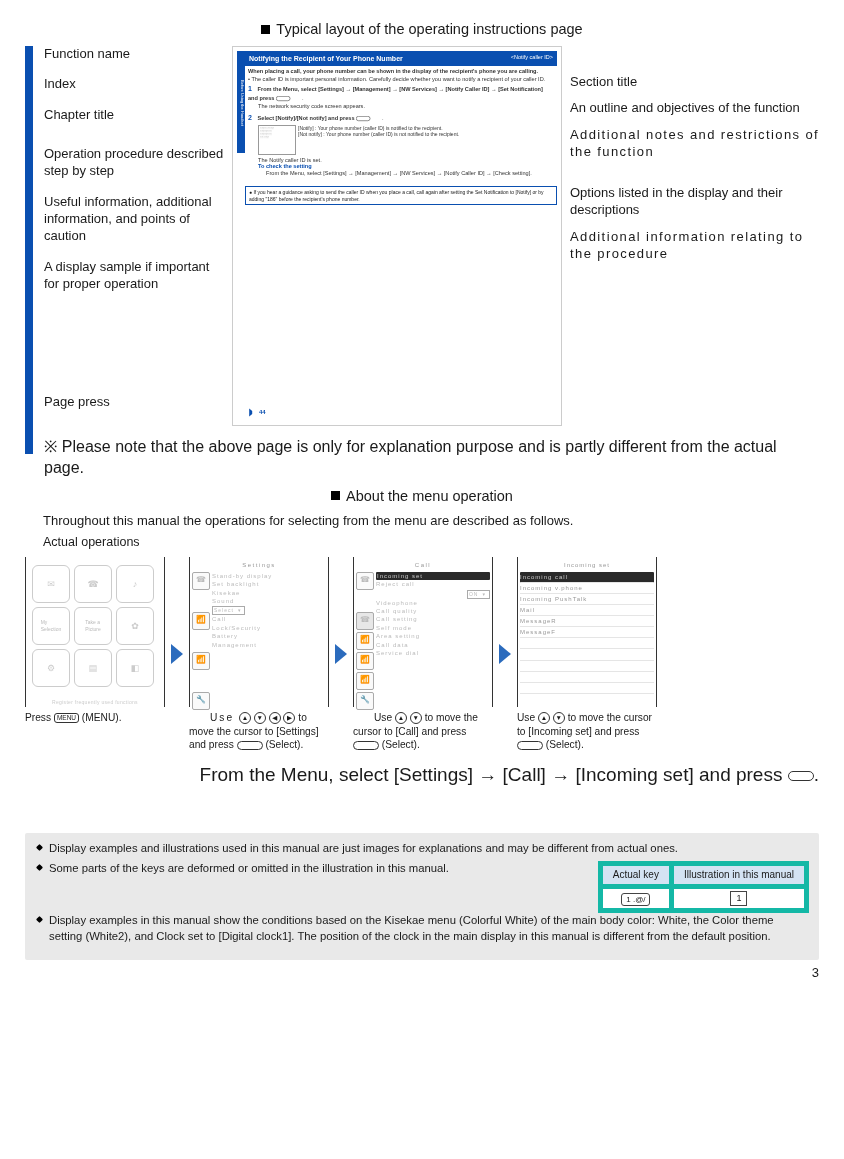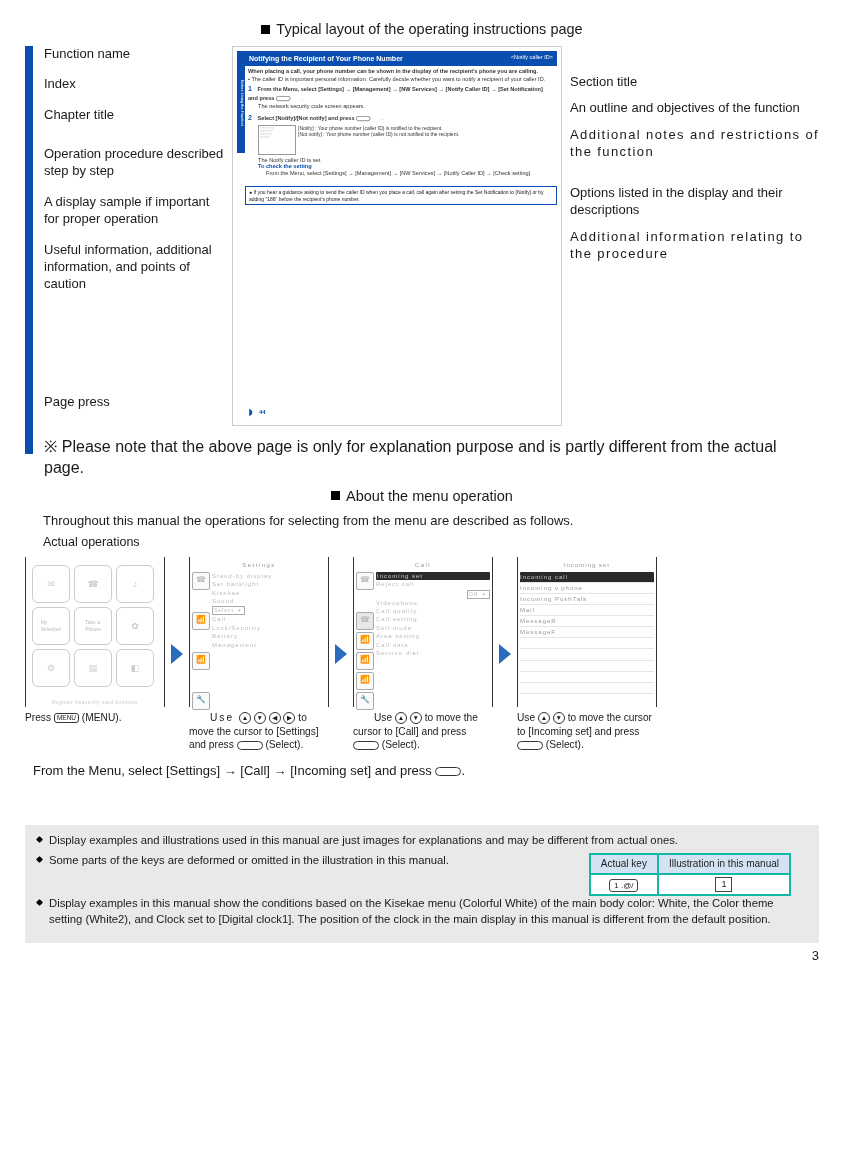--- a/index.html
+++ b/index.html
@@ -62,29 +62,29 @@
   .screen .hdr { text-align:center; letter-spacing:1.5px; font-size:6px; margin-bottom:3px; }
   .screen .highlight { background:#2a2a2a; color:#ccc; border-radius:1px; padding:0 1px;}
   .screen .sel { display:inline-block; border:0.5px solid #aaa; padding:0 3px 0 1px; font-size:5px; margin-top:1px;}
   .screen .sel::after { content:"▾"; font-size:5px; margin-left:4px;}
   .screen .row { border-bottom:0.5px solid #e5e5e5; padding:1px 0; letter-spacing:1px;}
   .screen .bigicons { display:flex; flex-wrap:wrap; padding:2px;}
   .screen .bigicon { width:36px; height:36px; border:0.5px solid #ccc; border-radius:6px; margin:2px; display:flex; align-items:center; justify-content:center; color:#ccc; font-size:9px;}
   .screen .softlabel { position:absolute; bottom:1px; left:1px; right:1px; font-size:5px; color:#ccc; text-align:center; letter-spacing:0.3px;}
 
   .typical-desc { font-size:12.5px; margin-left:18px; margin-bottom:6px; margin-top:6px; }
-  .typical-line { font-size:13px; margin-left:8px; font-weight:normal; margin-bottom:10px;}
-
-  
-  .notebox { background:#e9e9e9; border-radius:2px; padding:8px 28px 10px 10px; font-size:11.3px; line-height:1.4; position:relative;margin-top:45px;}
+  .typical-line { font-size:19px; margin-left:18px; font-weight:normal; margin-bottom:10px;text-align:right;}
+
+  
+  .notebox { background:#e9e9e9; border-radius:2px; padding:8px 10px 10px 10px; font-size:11.3px; line-height:1.4; position:relative;margin-top:45px;}
   .notebox ul { margin:0; padding:0; list-style:none; }
   .notebox li { position:relative; padding-left:14px; margin-bottom:5px;}
   .notebox li::before { content:""; position:absolute; left:2px; top:4px; width:5px; height:5px; background:#000; border-radius:1px; transform:rotate(45deg); }
   .keytable { border-collapse:collapse; float:right; margin-left:10px; font-size:10px; }
-  .keytable td,.keytable th { border:2px solid #14b8a6; padding:2px 10px; text-align:center; background:#fff;}
+  .keytable td,.keytable th { border:5px solid #14b8a6; padding:2px 10px; text-align:center; background:#fff;}
   .keytable th { background:#d4e3f3; font-weight:normal; }
   .actualkey { display:inline-block; border:1px solid #444; border-radius:3px; padding:0px 4px; font-size:8px; background:#fff;}
   .illuskey { display:inline-block; border:1px solid #444; padding:0px 5px; font-size:9px; background:#fff;}
   .alpha { font-family: serif; }
 
   .pagenum { text-align:right; font-size:13px; margin-top:4px;}
   .clearfix::after { content:""; display:block; clear:both; }
 
   .subhead { font-size:12.5px; margin:4px 0 3px 18px; }
 </style>
@@ -100,22 +100,22 @@
   <div class="vbar2"></div>
 
   <div style="flex:1">
     <div class="layouttop">
       <div class="lcol">
         <div class="labelrow">Function name</div>
         <div class="labelrow">Index</div>
         <div class="labelrow">Chapter title</div>
         <div class="spacer"></div>
         <div class="labelrow ldesc">Operation proce­dure described step by step</div>
+        <div class="labelrow ldesc">Useful information, additional informa­tion, and points of caution</div>
         <div class="labelrow ldesc">A display sample if important for proper operation</div>
-        <div class="labelrow ldesc">Useful information, additional informa­tion, and points of caution</div>
         <div style="height:88px"></div>
         <div class="labelrow">Page press</div>
       </div>
 
       <div class="mcol">
         <div class="mini-tab">Before Using the Handset</div>
         <div class="mini-title">
           <span>Notifying the Recipient of Your Phone Number</span>
           <span style="font-weight:normal; font-size:5.5px;">&lt;Notify caller ID&gt;</span>
         </div>

